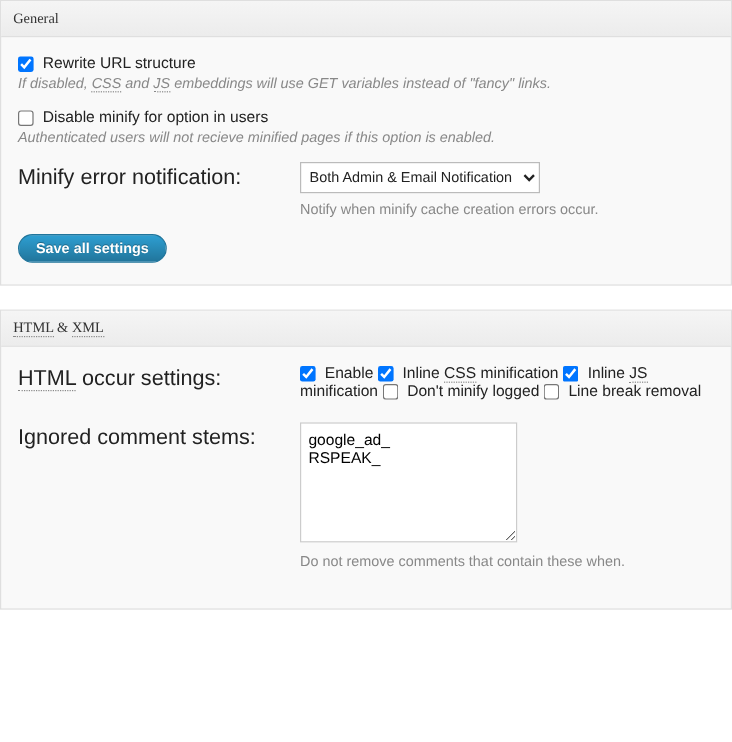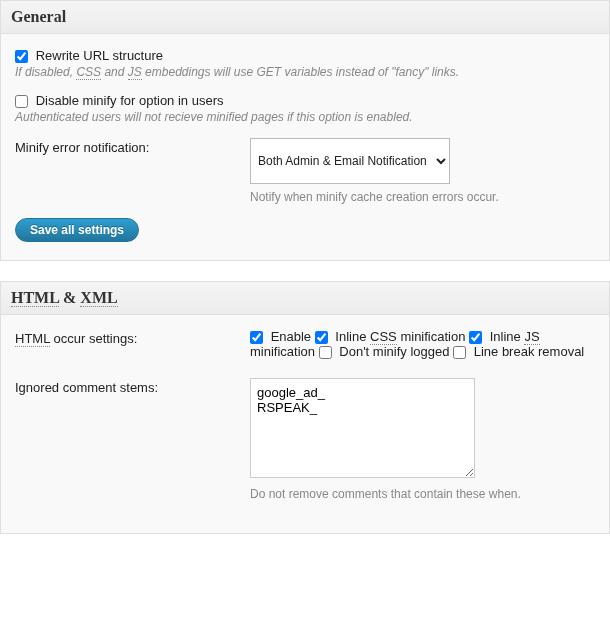--- a/index.html
+++ b/index.html
@@ -15,22 +15,22 @@
     border: 1px solid #dfdfdf;
     margin-bottom: 20px;
   }
   .panel-header {
     background: linear-gradient(to bottom, #f5f5f5, #ececec);
     border-bottom: 1px solid #dfdfdf;
     padding: 7px 10px;
   }
   .panel-header h3 {
     font-family: Georgia, "Times New Roman", serif;
-    font-weight: bold;
-    font-size: 16px;
+    font-weight: normal;
+    font-size: 12px;
     color: #333;
   }
   .panel-body {
     padding: 14px 14px 18px;
   }
   .field-block { margin-bottom: 14px; }
   .cb-line { font-size: 13px; color: #222; }
   .cb-line input { vertical-align: middle; margin-right: 4px; }
   .desc {
     color: #888;
@@ -41,28 +41,28 @@
   .abbr {
     border-bottom: 1px dotted #888;
   }
   .row {
     display: flex;
     align-items: flex-start;
     gap: 10px;
   }
   .row-label {
     width: 225px;
-    font-size: 13px;
+    font-size: 18px;
     color: #222;
     padding-top: 2px;
   }
   .row-control { flex: 1; }
   .select {
     font-size: 12px;
-    padding: 14px 3px;
+    padding: 4px 3px;
     border: 1px solid #bbb;
     background: #fff;
     color: #222;
     min-width: 200px;
   }
   .note {
     color: #888;
     font-size: 12px;
     margin-top: 6px;
     display: block;
@@ -74,21 +74,21 @@
     border-radius: 12px;
     color: #fff;
     font-size: 12px;
     font-weight: bold;
     padding: 4px 14px;
     cursor: pointer;
     text-shadow: 0 -1px 0 rgba(0,0,0,0.3);
   }
   .cb-list .cb-line { margin-bottom: 4px; }
   .ta {
-    width: 225px;
+    width: 181px;
     height: 100px;
     font-family: Arial, Helvetica, sans-serif;
     font-size: 13px;
     padding: 6px;
     border: 1px solid #ccc;
     resize: both;
   }
 </style>
 </head>
 <body>

